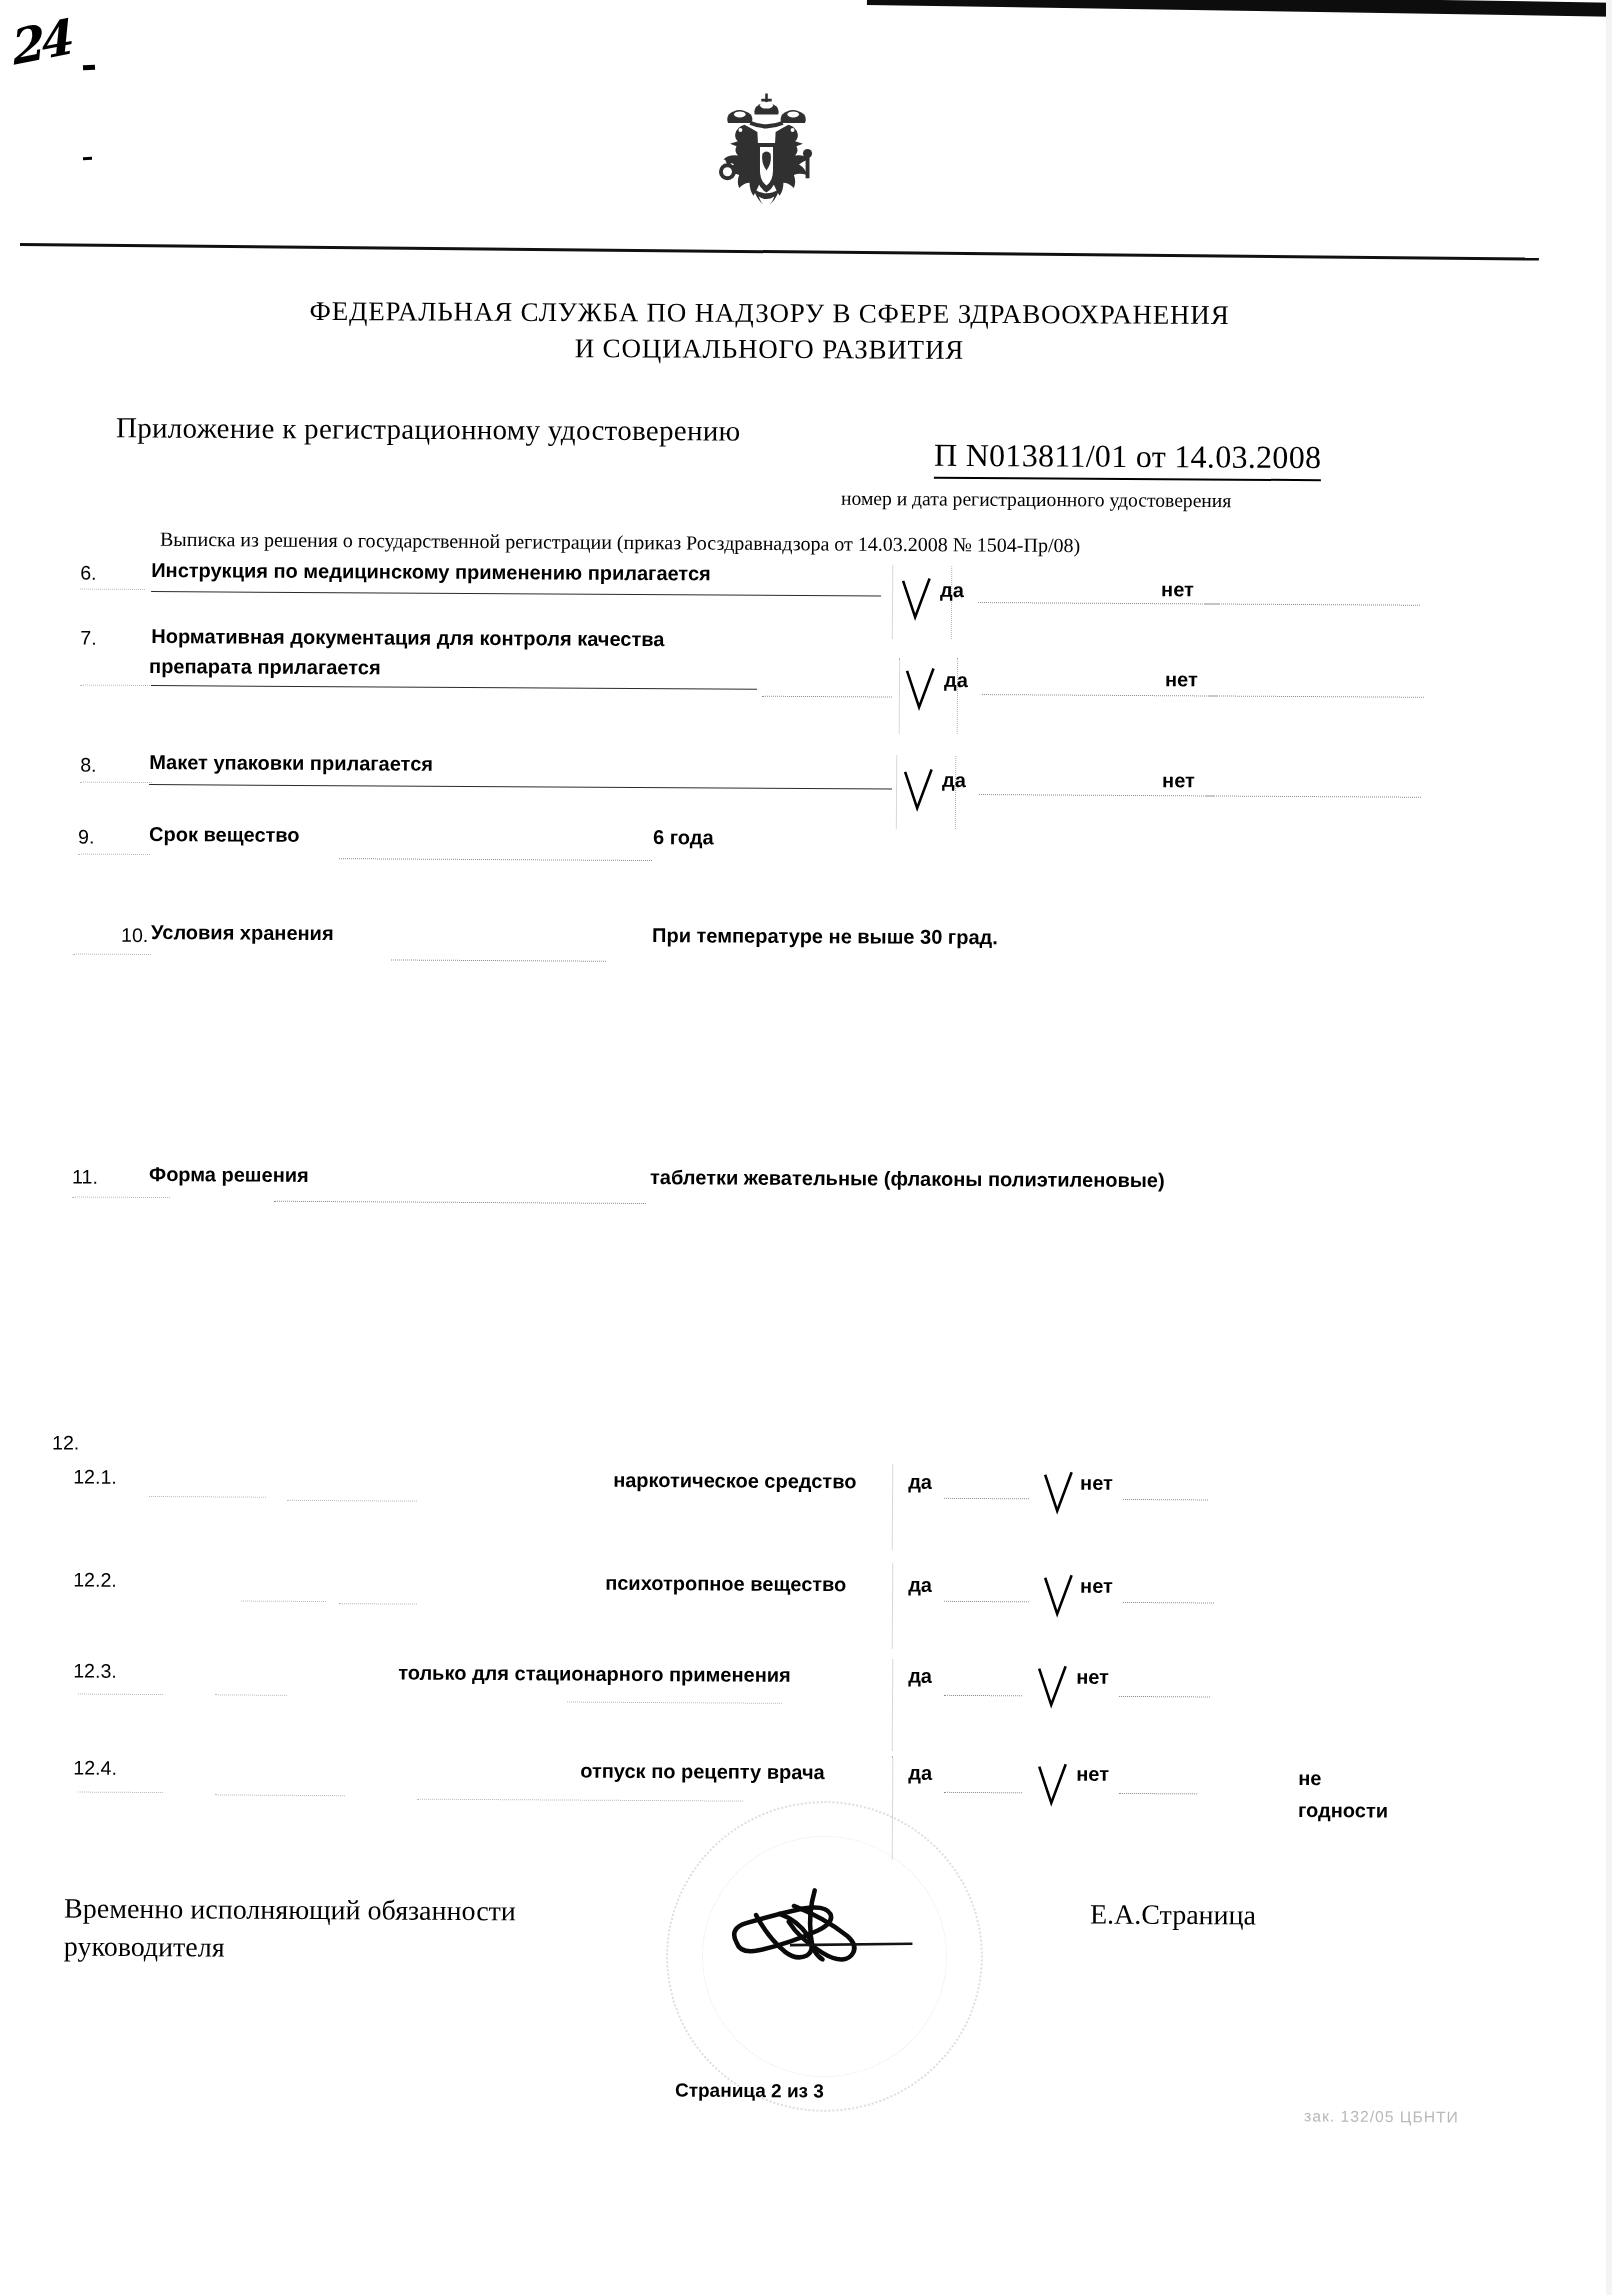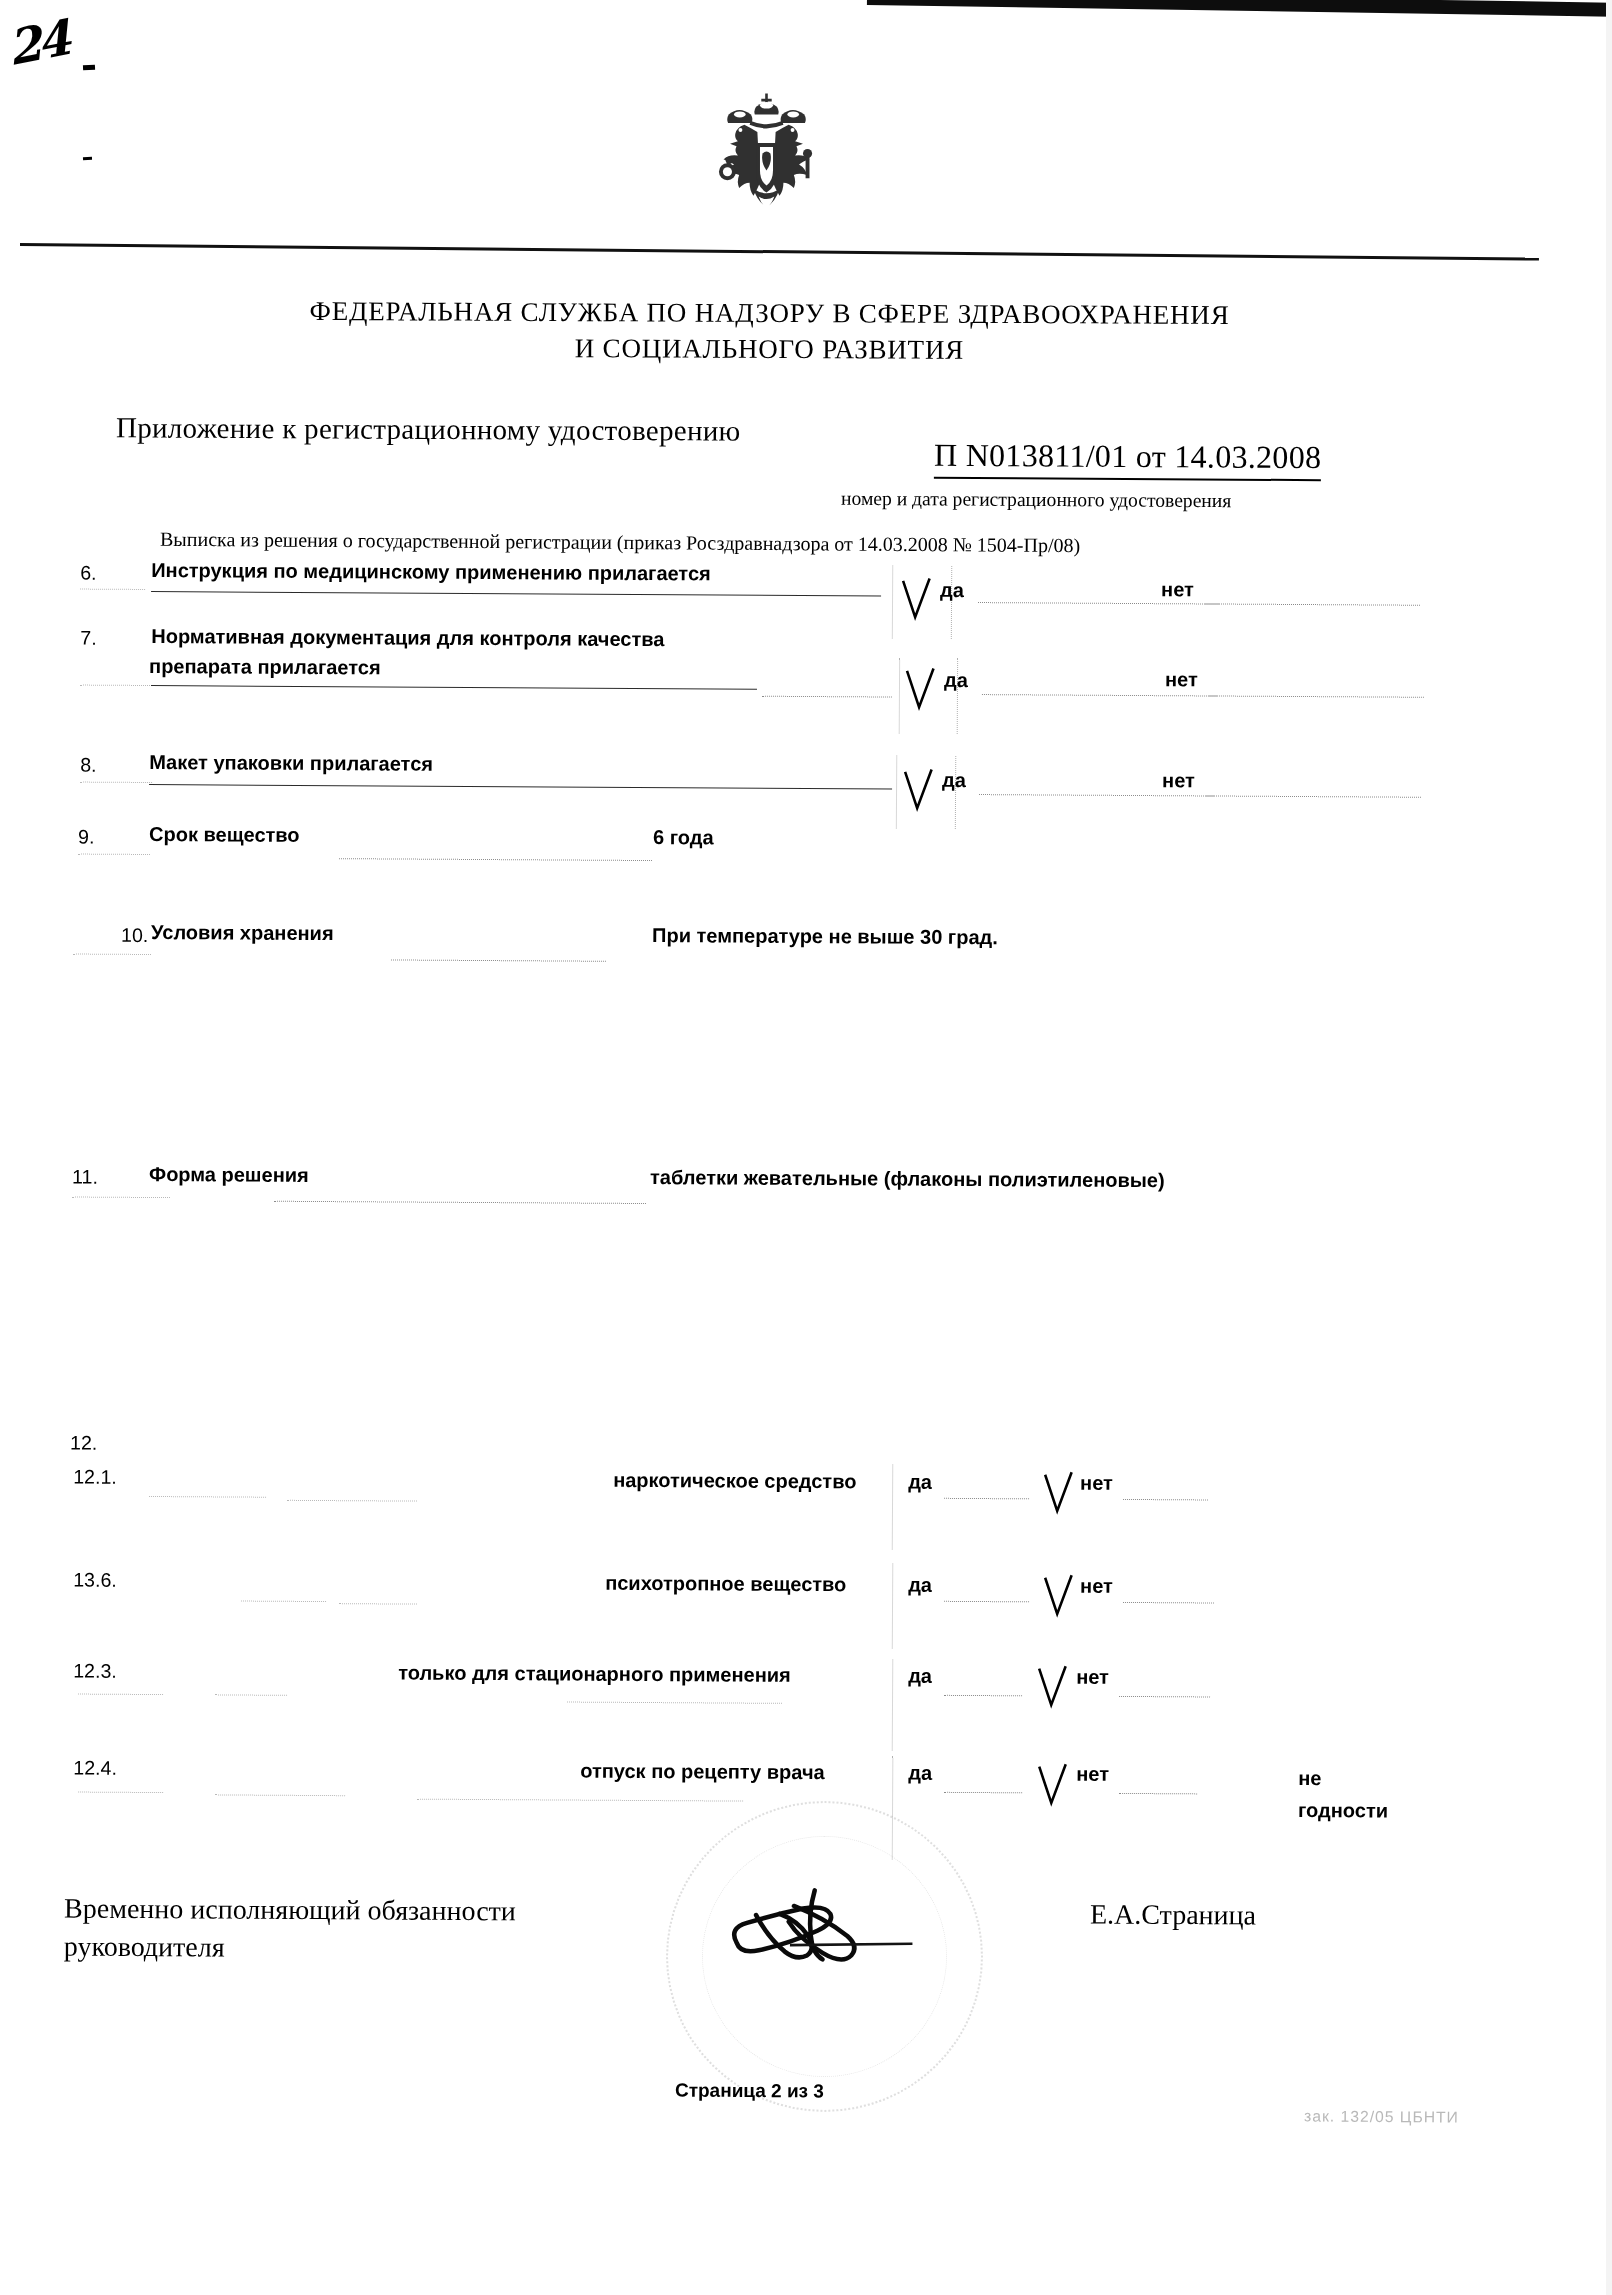--- a/index.html
+++ b/index.html
@@ -398,42 +398,42 @@
 
   <div class="row" style="left:0;top:1167px;width:1612px;height:59px;">
     <div class="num" style="left:72px;top:2.6px;">11.</div>
     <div class="faintline" style="left:72px;top:34px;width:98px;"></div>
     <div class="label" style="left:149px;top:0px;">Форма решения</div>
     <div class="dots" style="left:274px;top:37px;width:372px;"></div>
     <div class="value" style="left:650px;top:0px;">таблетки жевательные (флаконы полиэтиленовые)</div>
   </div>
 
   <div class="row" style="left:0;top:1436px;width:1612px;height:33px;">
-    <div class="num" style="left:70px;top:0px;">12.</div>
+    <div class="num" style="left:52px;top:0px;">12.</div>
   </div>
 
   <div class="row" style="left:0;top:1470px;width:1612px;height:78px;">
     <div class="num" style="left:73px;top:0px;">12.1.</div>
     <div class="faintline" style="left:149px;top:30px;width:117px;"></div>
     <div class="faintline" style="left:287px;top:33px;width:130px;"></div>
     <div class="label" style="left:613px;top:0px;">наркотическое средство</div>
     <div class="boxv" style="left:892px;top:-6.5px;height:85px;"></div>
     <div class="opt" style="left:908px;top:0px;">да</div>
     <div class="dots" style="left:944px;top:27px;width:85px;"></div>
     <div class="tick" style="left:1043px;top:-1.3px;">
       <svg viewBox="0 0 48 70" width="31" height="46">
           <path d="M3 6 L22 62 L44 2" stroke="#000" stroke-width="4" fill="none"></path>
         </svg>
     </div>
     <div class="opt" style="left:1080px;top:0px;">нет</div>
     <div class="dots" style="left:1123px;top:27px;width:85px;"></div>
   </div>
 
   <div class="row" style="left:0;top:1573px;width:1612px;height:78px;">
-    <div class="num" style="left:73px;top:0px;">13.6.</div>
+    <div class="num" style="left:73px;top:0px;">12.2.</div>
     <div class="faintline" style="left:241px;top:31px;width:85px;"></div>
     <div class="faintline" style="left:339px;top:33px;width:78px;"></div>
     <div class="label" style="left:605px;top:0px;">психотропное  вещество</div>
     <div class="boxv" style="left:892px;top:-10.4px;height:85px;"></div>
     <div class="opt" style="left:908px;top:0px;">да</div>
     <div class="dots" style="left:944px;top:27px;width:85px;"></div>
     <div class="tick" style="left:1043px;top:-1.3px;">
       <svg viewBox="0 0 48 70" width="31" height="46">
           <path d="M3 6 L22 62 L44 2" stroke="#000" stroke-width="4" fill="none"></path>
         </svg>

